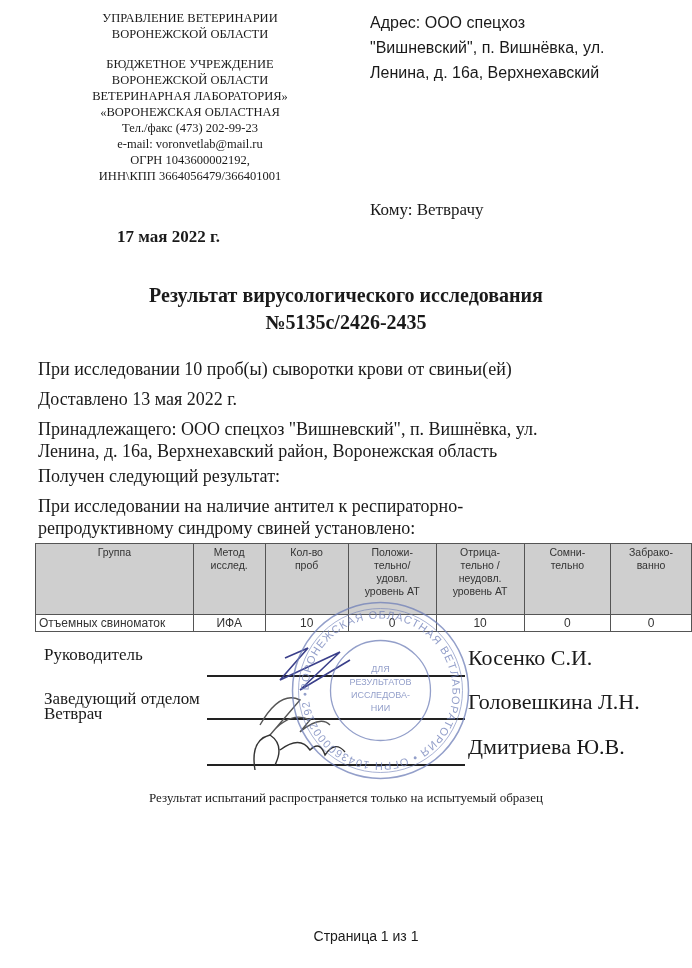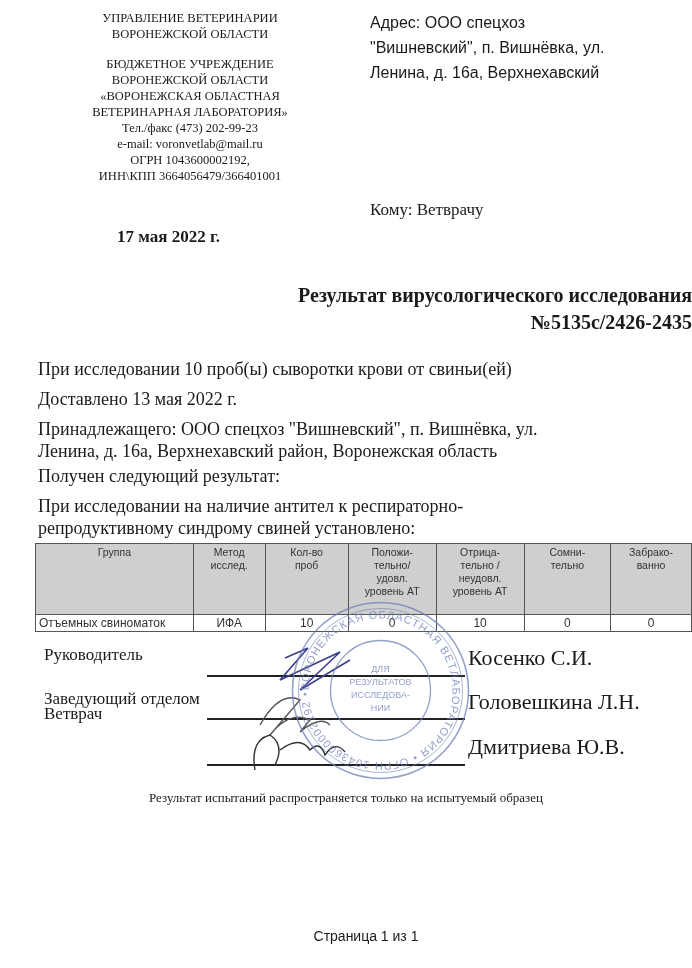--- a/index.html
+++ b/index.html
@@ -9,21 +9,21 @@
   .abs { position:absolute; }
 
   #org { left:40px; top:10px; width:300px; text-align:center; font-size:12.5px; line-height:16px; }
   #org div { white-space:nowrap; }
   #org .gap { height:14px; }
 
   #addr { left:370px; top:10px; width:300px; font-size:16px; line-height:25px; }
   #to { left:370px; top:200px; font-size:17px; }
   #date { left:117px; top:227px; font-size:17px; font-weight:bold; }
 
-  #title { left:0; width:692px; top:282px; text-align:right; font-size:20px; font-weight:bold; line-height:27px; }
+  #title { left:0; width:692px; top:282px; text-align:center; font-size:20px; font-weight:bold; line-height:27px; }
 
   .para { left:38px; font-size:18px; line-height:22px; white-space:nowrap; }
 
   #tbl { position:absolute; left:35px; top:543px; border-collapse:collapse; font-family:"Liberation Sans", sans-serif; font-size:10.5px; color:#333; }
   #tbl th { background:#cfcfcf; font-weight:normal; vertical-align:top; text-align:center; border:1px solid #555; padding:2px 12px; height:66px; line-height:13px; }
   #tbl td { border:1px solid #555; text-align:center; height:16px; padding:0 3px; font-size:12px; }
   #tbl td.left { text-align:left; }
 
   .sig-label { left:44px; font-size:17px; }
   .sig-name { left:468px; font-size:22px; }
@@ -35,22 +35,22 @@
 </style>
 </head>
 <body>
 
 <div id="org" class="abs serif">
   <div>УПРАВЛЕНИЕ ВЕТЕРИНАРИИ</div>
   <div>ВОРОНЕЖСКОЙ ОБЛАСТИ</div>
   <div class="gap"></div>
   <div>БЮДЖЕТНОЕ УЧРЕЖДЕНИЕ</div>
   <div>ВОРОНЕЖСКОЙ ОБЛАСТИ</div>
+  <div>ВЕТЕРИНАРНАЯ ЛАБОРАТОРИЯ»</div>
   <div>«ВОРОНЕЖСКАЯ ОБЛАСТНАЯ</div>
-  <div>ВЕТЕРИНАРНАЯ ЛАБОРАТОРИЯ»</div>
   <div>Тел./факс  (473) 202-99-23</div>
   <div>e-mail: voronvetlab@mail.ru</div>
   <div>ОГРН 1043600002192,</div>
   <div>ИНН\КПП 3664056479/366401001</div>
 </div>
 
 <div id="addr" class="abs sans">
   <div>Адрес: ООО спецхоз</div>
   <div>"Вишневский", п. Вишнёвка, ул.</div>
   <div>Ленина, д. 16а, Верхнехавский</div>

